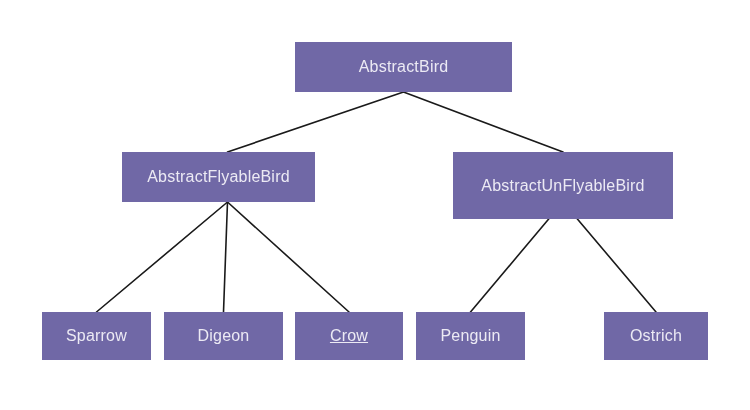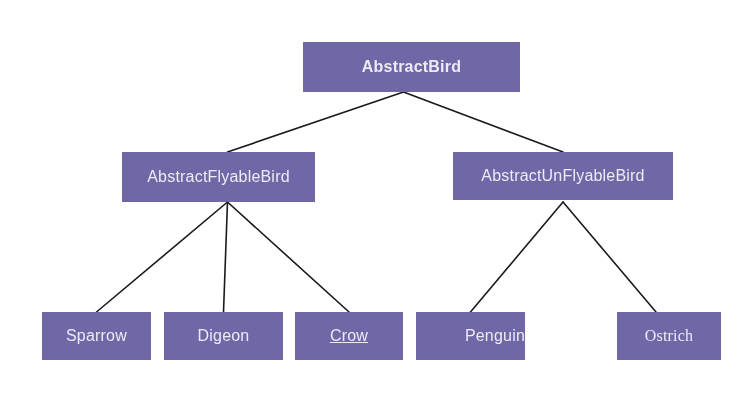--- a/index.html
+++ b/index.html
@@ -38,30 +38,30 @@
     font-weight: 400;
     letter-spacing: 0.2px;
     line-height: 1;
     white-space: nowrap;
     user-select: none;
   }
   .node-label {
     display: block;
   }
   
-  #node-abstractbird       { left: 303px; top: 42px;  width: 217px; height: 50px; font-weight: bold; }
+  #node-abstractbird       { left: 295px; top: 42px;  width: 217px; height: 50px; }
   
   #node-abstractflyable    { left: 122px; top: 152px; width: 193px; height: 50px; }
-  #node-abstractunflyable  { left: 453px; top: 152px; width: 220px; height: 48px; }
+  #node-abstractunflyable  { left: 453px; top: 152px; width: 220px; height: 67px; }
   
   #node-sparrow            { left: 42px;  top: 312px; width: 109px; height: 48px; }
   #node-digeon             { left: 164px; top: 312px; width: 119px; height: 48px; }
   #node-crow               { left: 295px; top: 312px; width: 108px; height: 48px; text-decoration: underline; }
-  #node-penguin            { left: 416px; top: 312px; width: 109px; height: 48px; justify-content: flex-end; }
-  #node-ostrich            { left: 617px; top: 312px; width: 104px; height: 48px; font-family: Liberation Serif, serif; }
+  #node-penguin            { left: 416px; top: 312px; width: 109px; height: 48px; }
+  #node-ostrich            { left: 604px; top: 312px; width: 104px; height: 48px; }
 </style>
 </head>
 <body>
 
 <div id="diagram-canvas">
 
   <svg id="connector-layer" viewBox="0 0 750 410" width="750" height="410" xmlns="http://www.w3.org/2000/svg">
     <g stroke="#1a1a1a" stroke-width="1.6" fill="none" stroke-linecap="round">
 
       <line x1="403.5" y1="92" x2="227.5" y2="152"></line>

